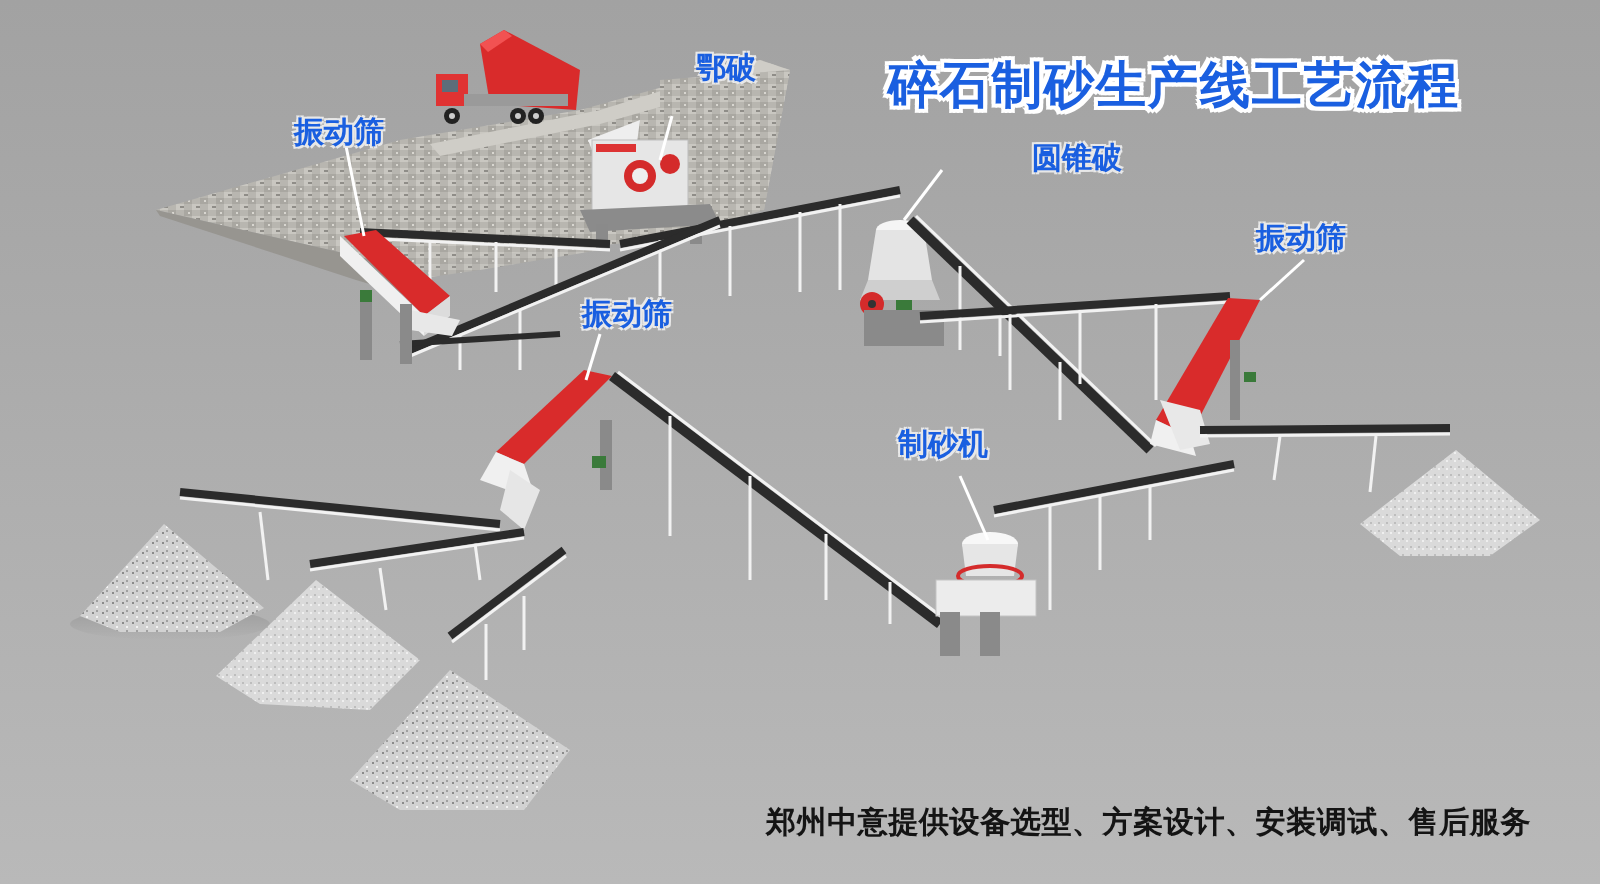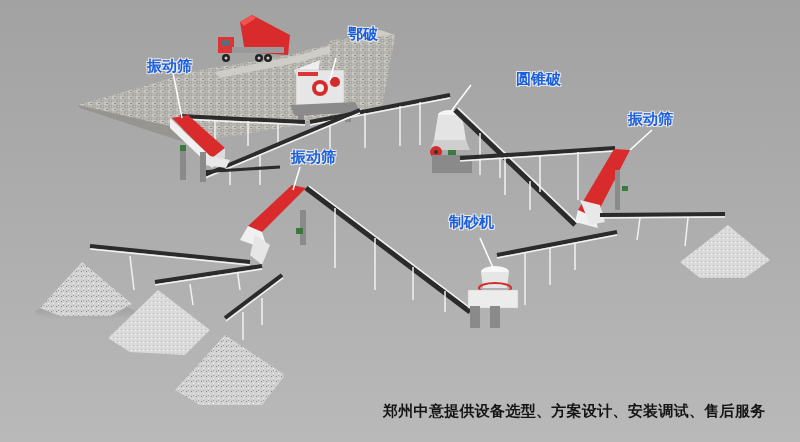--- a/index.html
+++ b/index.html
@@ -228,20 +228,21 @@
       <line x1="173" y1="73" x2="182" y2="118"></line>
       <line x1="336" y1="58" x2="330" y2="80"></line>
       <line x1="471" y1="85" x2="452" y2="110"></line>
       <line x1="652" y1="130" x2="630" y2="150"></line>
       <line x1="300" y1="167" x2="293" y2="190"></line>
       <line x1="480" y1="238" x2="494" y2="270"></line>
     </g>
   </svg>
 
 
+  <div class="title">碎石制砂生产线工艺流程</div>
 
   <div class="label" style="left:147px;top:57px;">振动筛</div>
   <div class="label" style="left:328px;top:25px;margin-left:20px;">鄂破</div>
   <div class="label" style="left:472px;top:70px;padding-left:44px;">圆锥破</div>
   <div class="label" style="left:628px;top:110px;">振动筛</div>
   <div class="label" style="left:291px;top:148px;">振动筛</div>
   <div class="label" style="left:449px;top:213px;text-align:center;">制砂机</div>
 
   <div class="footer">郑州中意提供设备选型、方案设计、安装调试、售后服务</div>
 </div>

